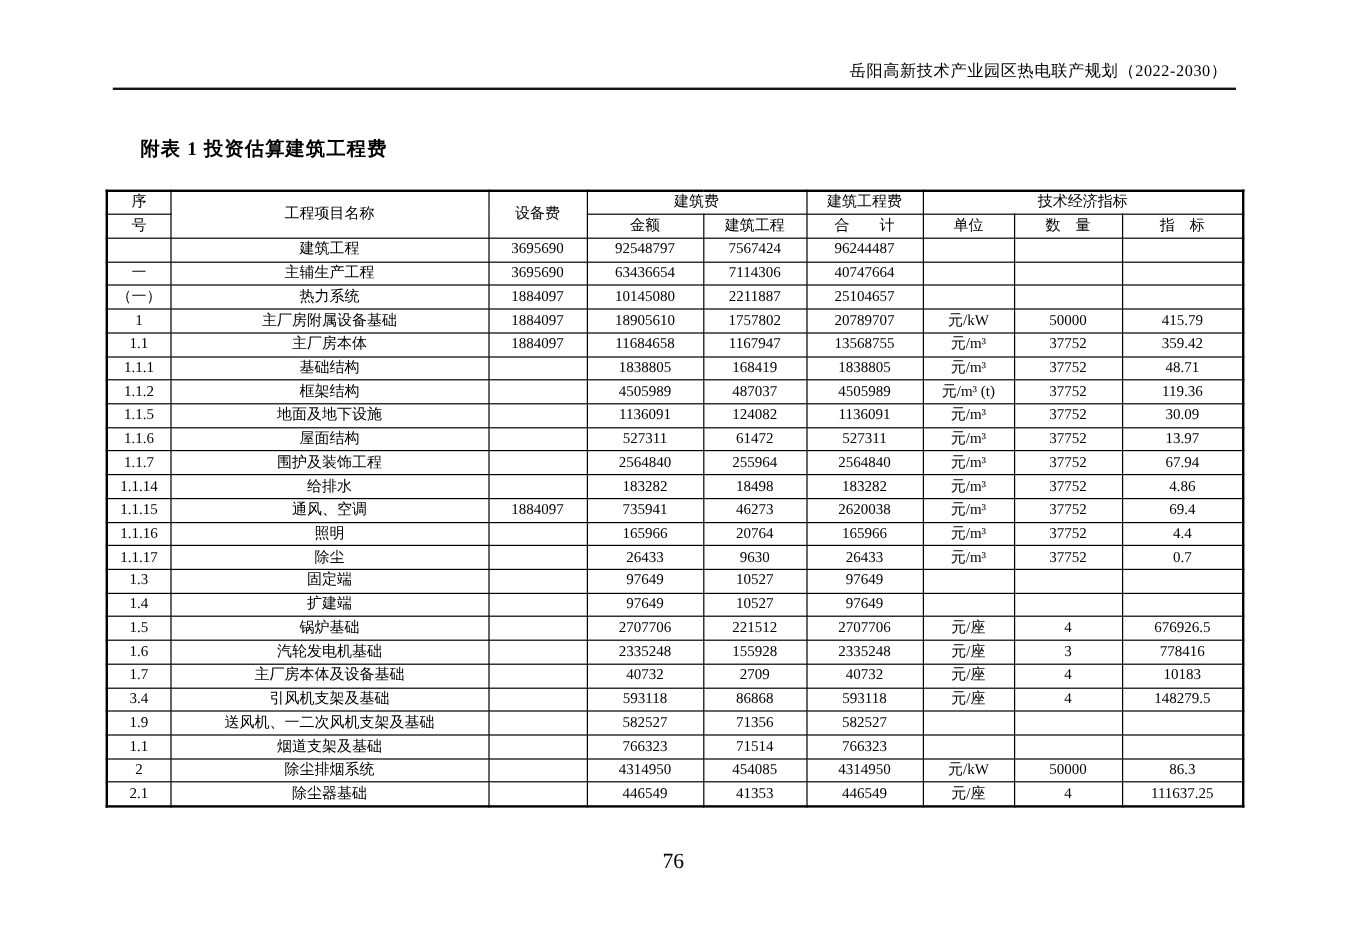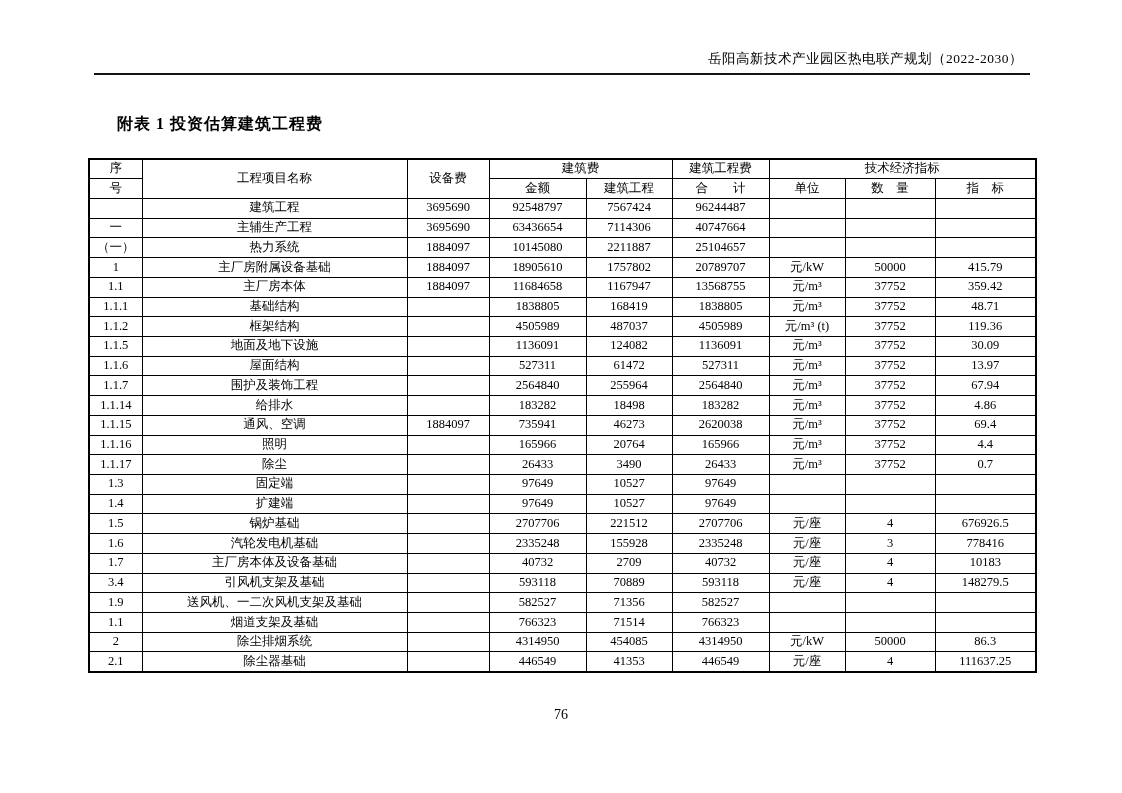--- a/index.html
+++ b/index.html
@@ -51,21 +51,21 @@
     line-height: 1.1;
     padding: 0 2px;
     overflow: hidden;
     white-space: nowrap;
   }
   .page-number {
     position: absolute;
     top: 707px; left: 0;
     width: 100%;
     text-align: center;
-    font-size: 14px;
+    font-size: 18px;
   }
 </style>
 </head>
 <body>
 
 <div class="doc-header-text">岳阳高新技术产业园区热电联产规划（2022-2030）</div>
 <div class="doc-header-rule"></div>
 <div class="doc-title">附表 1 投资估算建筑工程费</div>
 
 <table class="cost-table">
@@ -241,21 +241,21 @@
         <td>165966</td>
         <td>元/m³</td>
         <td>37752</td>
         <td>4.4</td>
       </tr>
       <tr>
         <td>1.1.17</td>
         <td>除尘</td>
         <td></td>
         <td>26433</td>
-        <td>3490</td>
+        <td>9630</td>
         <td>26433</td>
         <td>元/m³</td>
         <td>37752</td>
         <td>0.7</td>
       </tr>
       <tr>
         <td>1.3</td>
         <td>固定端</td>
         <td></td>
         <td>97649</td>
@@ -307,21 +307,21 @@
         <td>40732</td>
         <td>元/座</td>
         <td>4</td>
         <td>10183</td>
       </tr>
       <tr>
         <td>3.4</td>
         <td>引风机支架及基础</td>
         <td></td>
         <td>593118</td>
-        <td>70889</td>
+        <td>86868</td>
         <td>593118</td>
         <td>元/座</td>
         <td>4</td>
         <td>148279.5</td>
       </tr>
       <tr>
         <td>1.9</td>
         <td>送风机、一二次风机支架及基础</td>
         <td></td>
         <td>582527</td>

